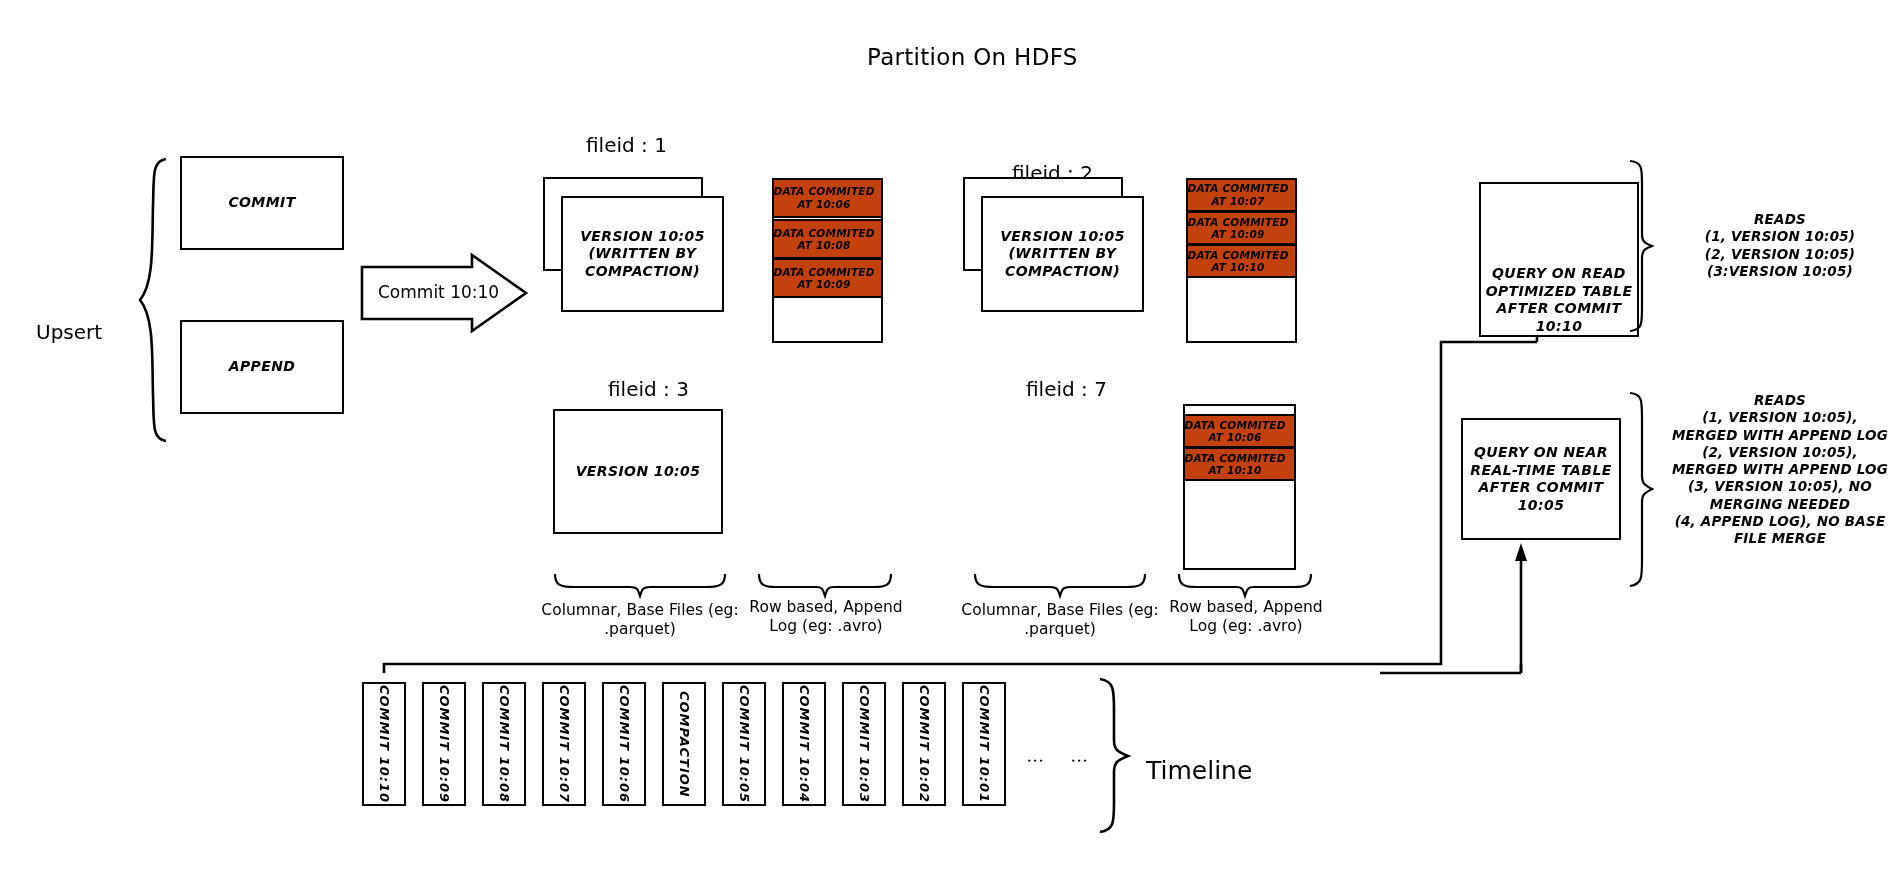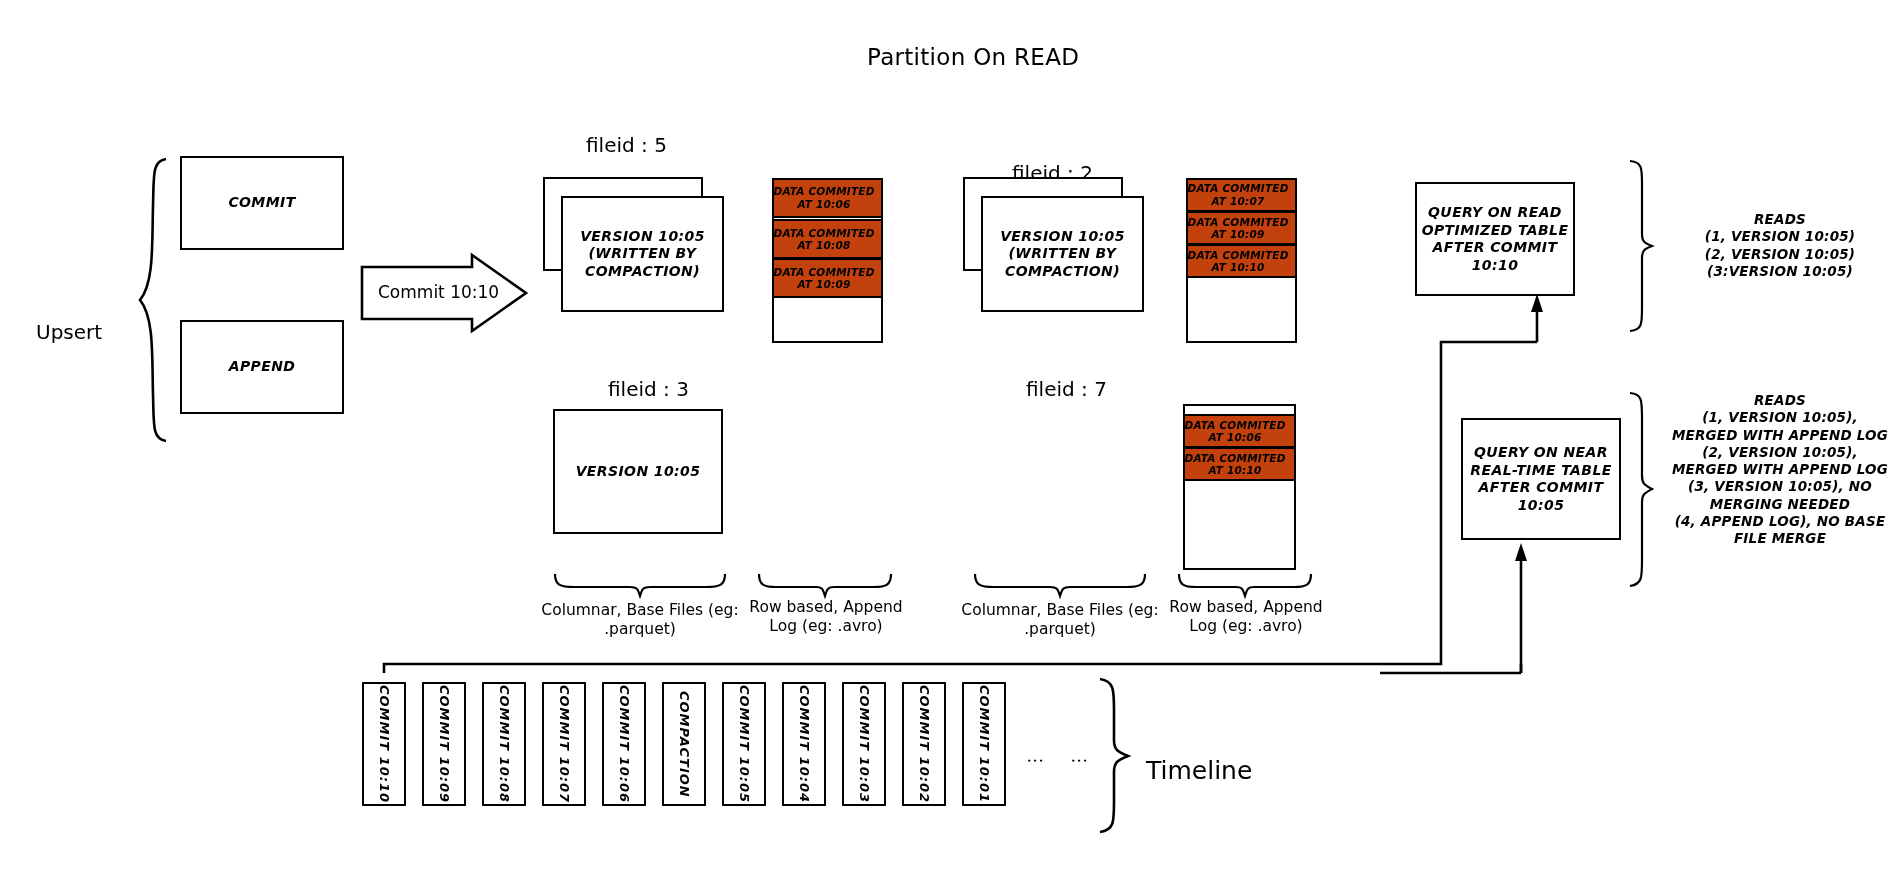--- a/index.html
+++ b/index.html
@@ -131,42 +131,42 @@
   svg { display: block; overflow: visible; }
   .stroke { fill: none; stroke: #000; stroke-width: 2.6; }
   .stroke-thin { fill: none; stroke: #000; stroke-width: 2.2; }
   .fillblk { fill: #000; }
 </style>
 </head>
 <body>
 
 <div id="canvas">
 
-  <div class="abs title" style="left:867px; top:44px;">Partition On READ</div>
+  <div class="abs title" style="left:867px; top:44px;">Partition On HDFS</div>
 
   <div class="abs label-hand" style="left:36px; top:288px;margin-top:32px;">Upsert</div>
 
   <svg class="abs" style="left:136px; top:155px;" width="40" height="290">
     <path class="stroke" d="M30,4 C16,6 18,20 17,50 C16,90 18,128 4,145 C18,162 16,200 17,240 C18,270 16,284 30,286"></path>
   </svg>
 
   <div class="abs box" style="left:180px; top:156px; width:164px; height:94px;">
     <span class="boxtext">COMMIT</span>
   </div>
 
   <div class="abs box" style="left:180px; top:320px; width:164px; height:94px;">
     <span class="boxtext">APPEND</span>
   </div>
 
   <svg class="abs" style="left:360px; top:255px;" width="170" height="78">
     <path class="stroke" d="M2,12 L112,12 L112,0 L166,38 L112,76 L112,64 L2,64 Z"></path>
   </svg>
   <div class="abs label-hand" style="left:378px; top:282px; font-size:17px;">Commit 10:10</div>
 
-  <div class="abs label-hand" style="left:586px; top:133px;">fileid : 5</div>
+  <div class="abs label-hand" style="left:586px; top:133px;">fileid : 1</div>
 
   <div class="abs card-back" style="left:543px; top:177px; width:160px; height:94px;"></div>
   <div class="abs box" style="left:561px; top:196px; width:163px; height:116px;">
     <span class="boxtext" style="white-space:pre-line;">VERSION 10:05
 (WRITTEN BY
 COMPACTION)</span>
   </div>
 
   <div class="abs logstack" style="left:772px; top:178px; width:111px; height:165px;">
     <div class="logrow" style="top:-2.5px;  width:111px; height:40px;">
@@ -258,21 +258,21 @@
 
     <path class="stroke" d="M1537,342 L1537,310"></path>
     <polygon class="fillblk" points="1537,294 1531,312 1543,312"></polygon>
 
     <path class="stroke" d="M1521,673 L1521,664 L1521,664"></path>
     <path class="stroke" d="M1380,673 L1521,673"></path>
     <path class="stroke" d="M1521,673 L1521,560"></path>
     <polygon class="fillblk" points="1521,543 1515,561 1527,561"></polygon>
   </svg>
 
-  <div class="abs box" style="left:1415px; top:182px; width:160px; height:114px;">
+  <div class="abs box" style="left:1479px; top:182px; width:160px; height:155px;align-items:flex-end;">
     <span class="boxtext" style="white-space:pre-line;">QUERY ON READ
 OPTIMIZED TABLE
 AFTER COMMIT
 10:10</span>
   </div>
 
   <svg class="abs" style="left:1626px; top:158px;" width="30" height="178">
     <path class="stroke-thin" d="M4,3 C16,4 16,10 16,26 L16,76 C16,84 19,85 26,88 C19,91 16,92 16,100 L16,150 C16,166 16,172 4,173"></path>
   </svg>
 

